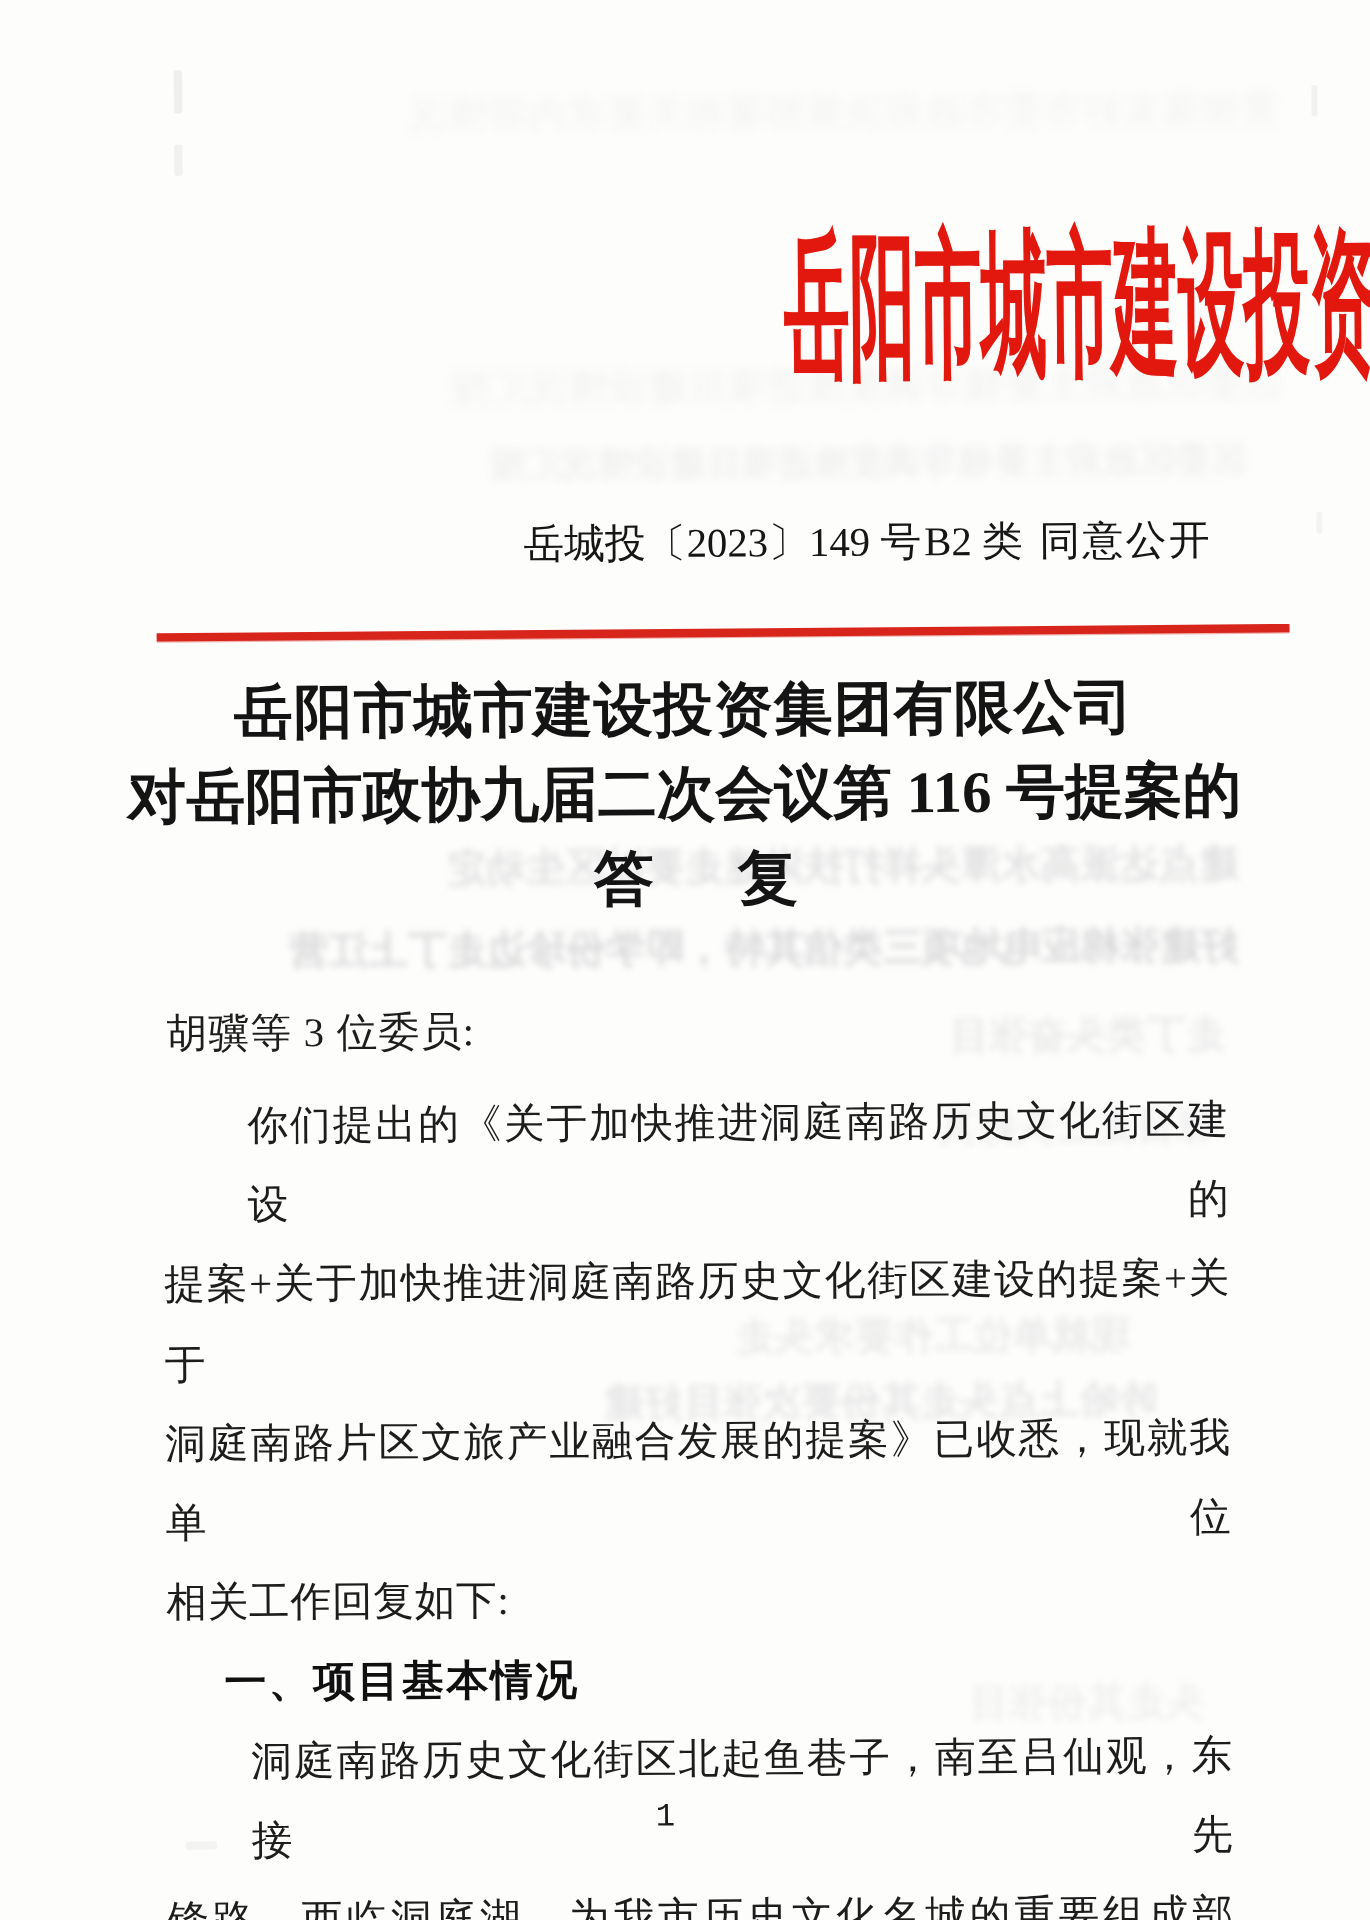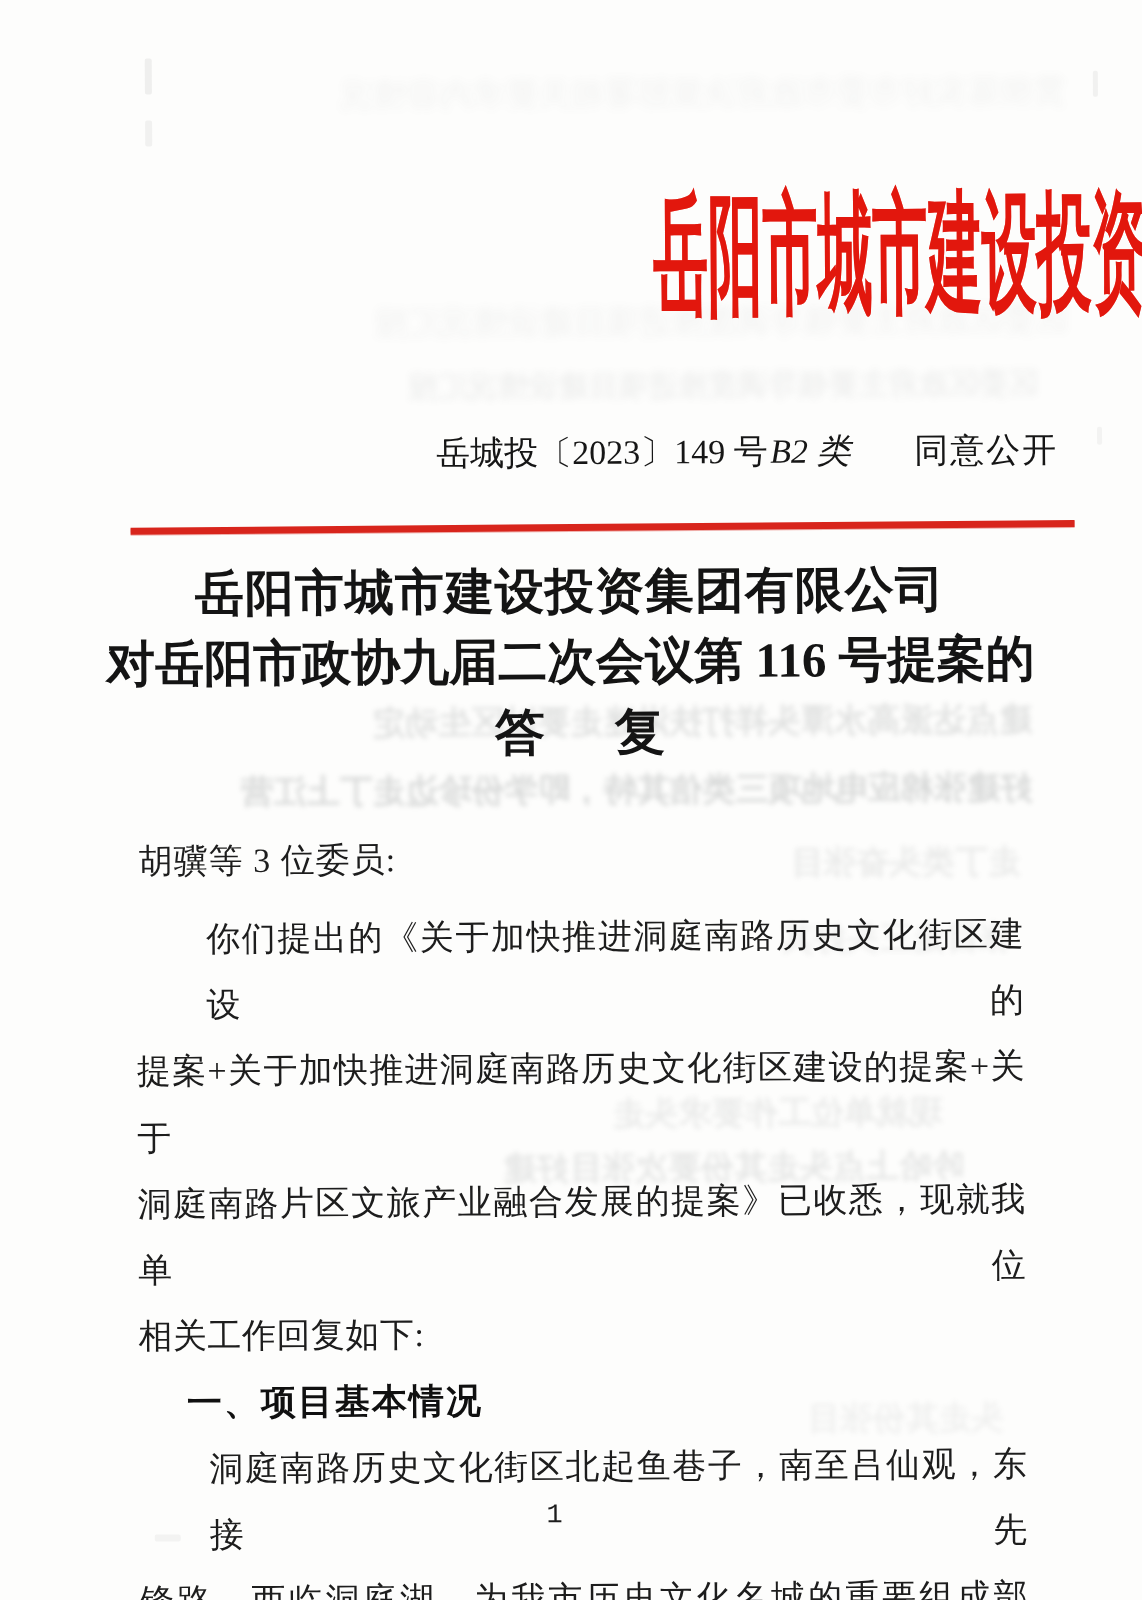--- a/index.html
+++ b/index.html
@@ -22,22 +22,22 @@
     color:#e2170d;
     transform:scaleX(0.415); transform-origin:50% 50%;
     text-shadow:0 0 1px rgba(226,23,13,.55);
     letter-spacing:0;
   }
 
   
   .meta { position:absolute; top:430px; left:0; width:100%; font-size:34px; color:#161616; }
   .meta span { position:absolute; white-space:nowrap; }
   .meta .num  { left:438px; }
-  .meta .cat  { left:772px;font-style:italic; }
-  .meta .open { left:916px; letter-spacing:2px; }
+  .meta .cat  { left:772px; }
+  .meta .open { left:868px; letter-spacing:2px; }
 
   
   .red-rule {
     position:absolute; top:524px; left:132px;
     width:944px; height:7px; background:#d8251c;
     transform:rotate(-0.12deg);
     box-shadow:0 1px 0 rgba(216,37,28,.35);
   }
 
   

